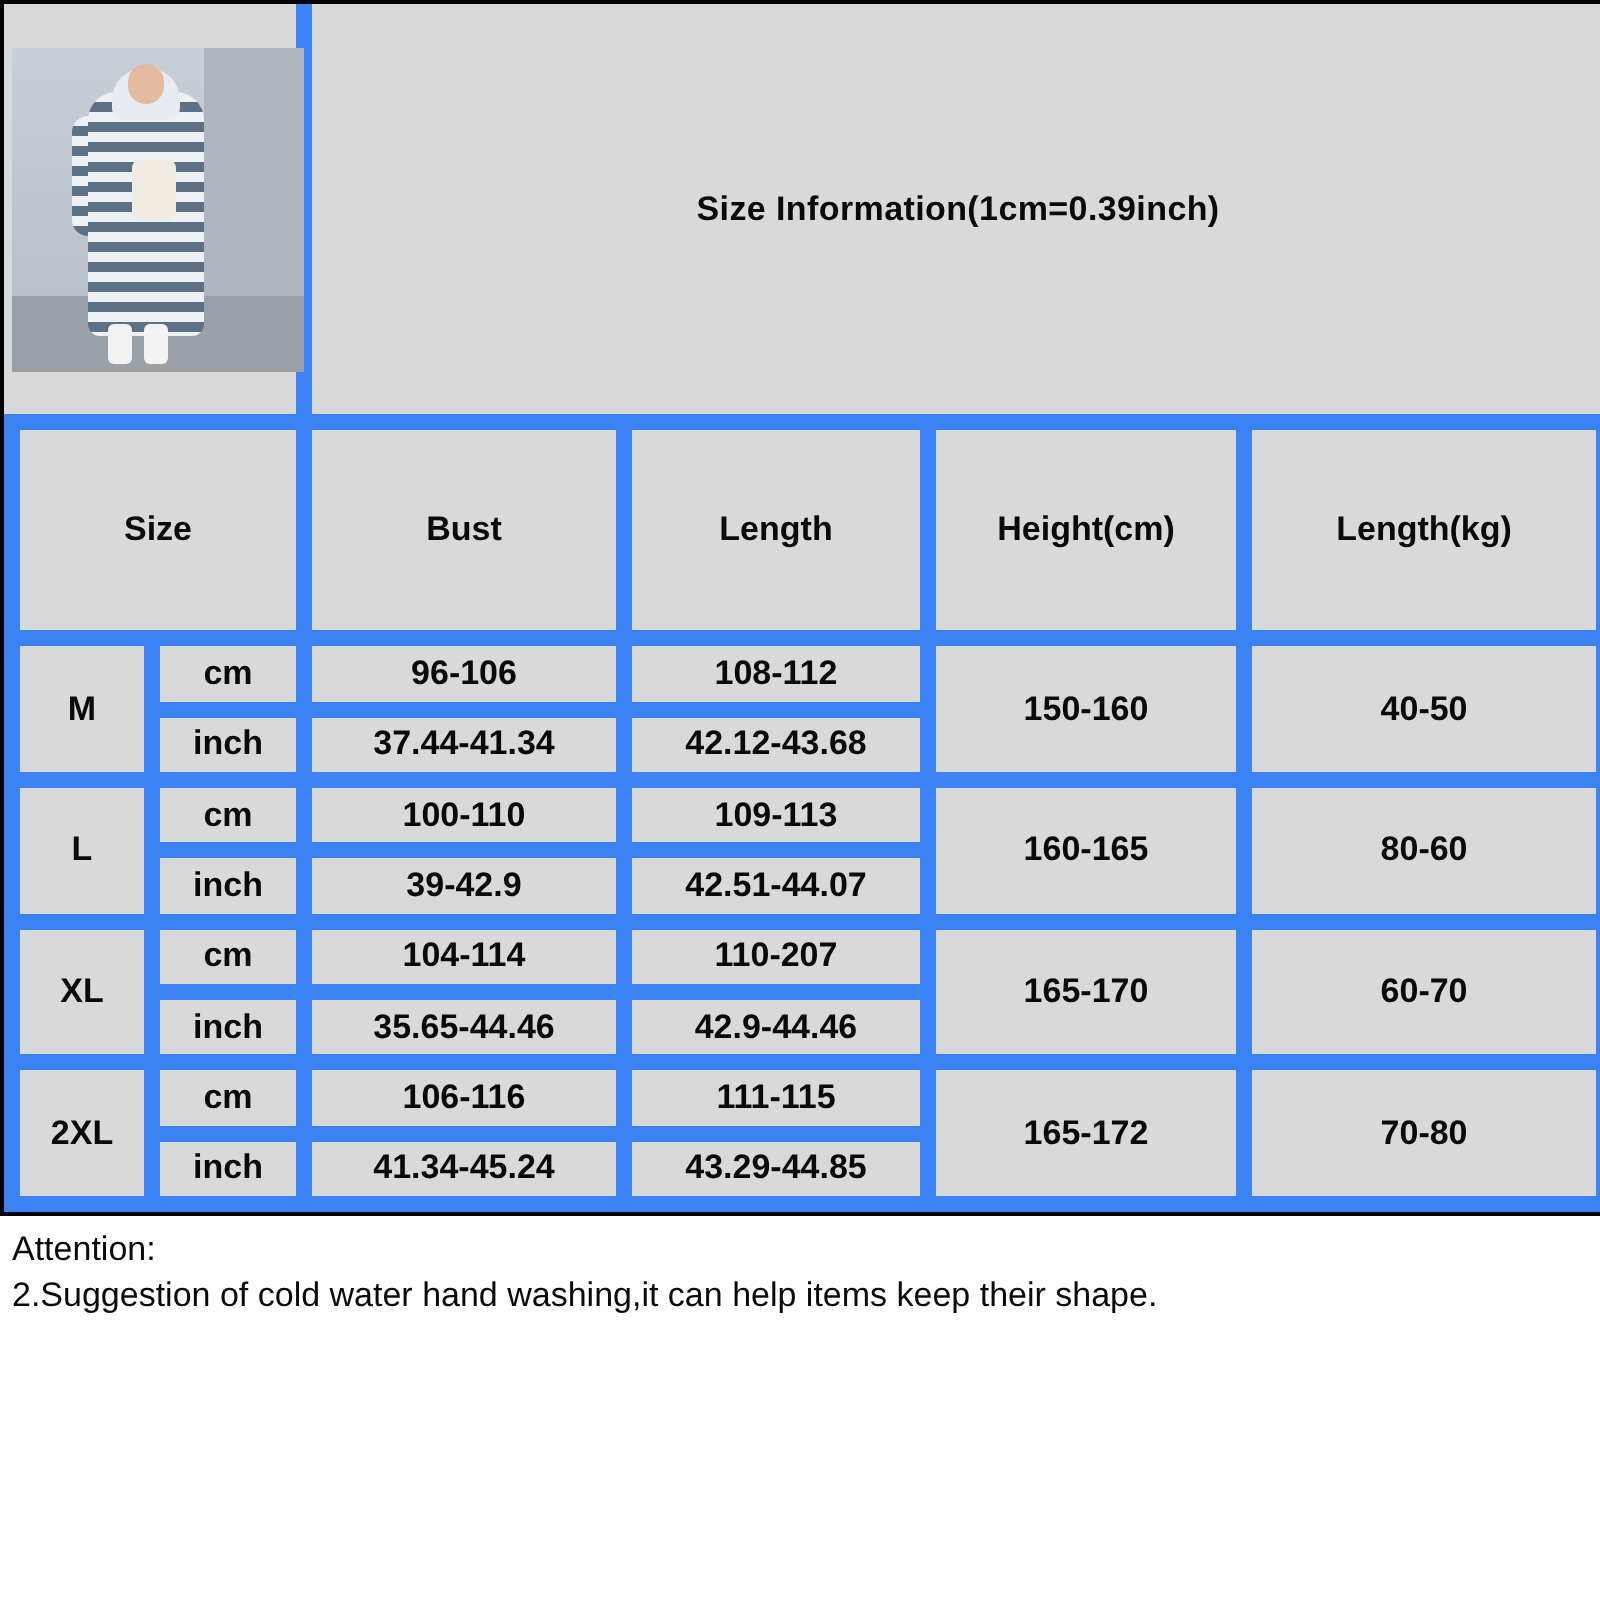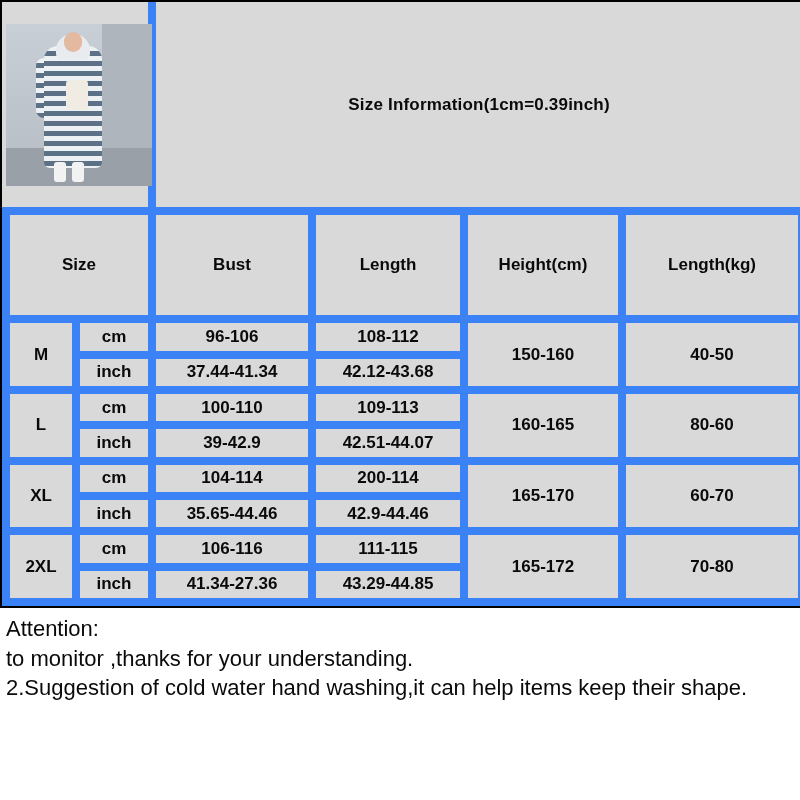--- a/index.html
+++ b/index.html
@@ -173,21 +173,21 @@
     font-weight: bold;
   }
   .attention {
     position: absolute;
     left: 0;
     top: 608px;
     width: 800px;
     height: 110px;
     box-sizing: border-box;
     padding: 6px 6px 0 6px;
-    font-size: 22px;
+    font-size: 17px;
     line-height: 1.35;
     color: #0a0a0a;
     background: #ffffff;
   }
   .attention .line {
     white-space: nowrap;
   }
   .green-mark {
     position: absolute;
     left: 183px;
@@ -276,48 +276,47 @@
         <tr>
           <td class="unit-cell">inch</td>
           <td>39-42.9</td>
           <td>42.51-44.07</td>
         </tr>
 
         <tr>
           <td rowspan="2" class="size-label">XL</td>
           <td class="unit-cell">cm</td>
           <td>104-114</td>
-          <td>200-114</td>
+          <td>110-207</td>
           <td rowspan="2">165-170</td>
           <td rowspan="2">60-70</td>
         </tr>
         <tr>
           <td class="unit-cell">inch</td>
           <td>35.65-44.46</td>
           <td>42.9-44.46</td>
         </tr>
 
         <tr>
           <td rowspan="2" class="size-label">2XL</td>
           <td class="unit-cell">cm</td>
           <td>106-116</td>
           <td>111-115</td>
           <td rowspan="2">165-172</td>
           <td rowspan="2">70-80</td>
         </tr>
         <tr>
           <td class="unit-cell">inch</td>
-          <td>41.34-27.36</td>
+          <td>41.34-45.24</td>
           <td>43.29-44.85</td>
         </tr>
       </tbody>
     </table>
   </div>
 
   <div class="attention">
     <div class="line">Attention:</div>
-    <div class="line">to monitor ,thanks for your understanding.</div>
     <div class="line">2.Suggestion of cold water hand washing,it can help items keep their shape.</div>
   </div>
 
   <div class="bottom-white"></div>
 
 </div>
 
 </body></html>

